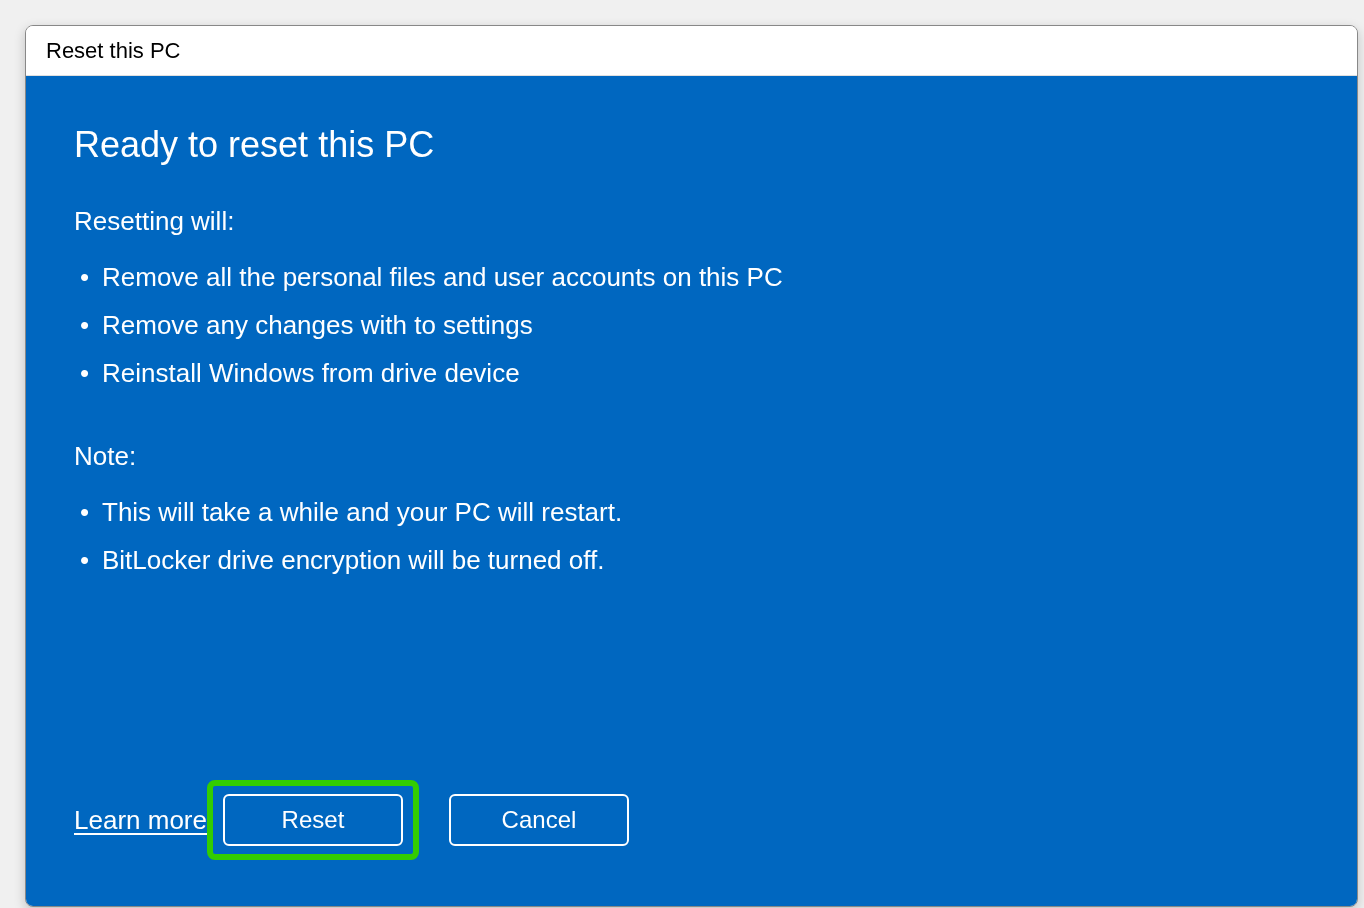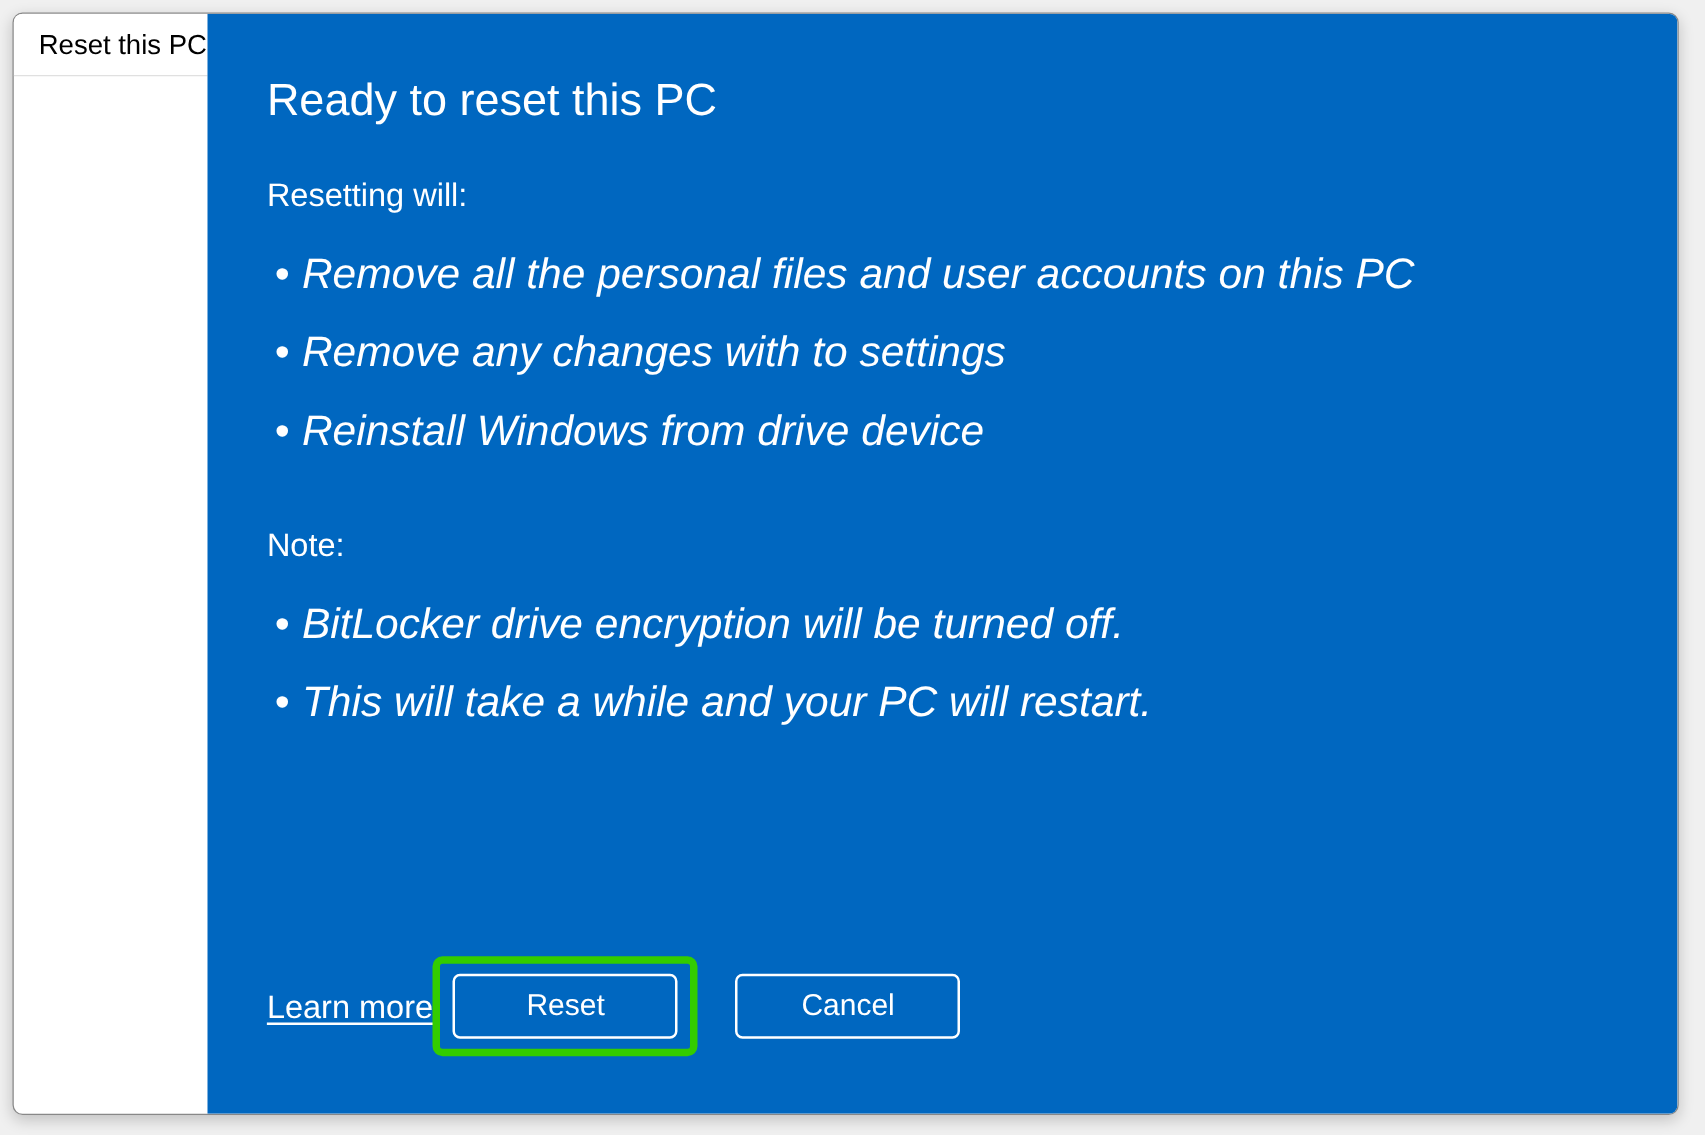--- a/index.html
+++ b/index.html
@@ -10,26 +10,26 @@
     body {
       font-family: "Segoe UI", -apple-system, BlinkMacSystemFont, sans-serif;
       background: #f0f0f0;
       width: 1364px;
       height: 908px;
       overflow: hidden;
     }
     .window {
       width: 1333px;
       height: 882px;
-      margin: 10px;
+      margin: 25px;
       background: #fff;
       border: 1px solid #888;
       border-radius: 8px;
       display: flex;
-      flex-direction: row;
+      flex-direction: column;
       overflow: hidden;
       box-shadow: 0 4px 12px rgba(0,0,0,0.2);
     }
     .titlebar {
       height: 50px;
       background: #fff;
       display: flex;
       align-items: center;
       padding-left: 20px;
       font-size: 22px;
@@ -55,26 +55,25 @@
     .section-label {
       font-size: 26px;
       font-weight: 400;
       margin-bottom: 16px;
     }
     .bullet-list {
       list-style: none;
       margin-bottom: 44px;
     }
     .bullet-list li {
-      font-size: 34px;
+      font-size: 26px;
       font-weight: 400;
       line-height: 1.85;
       padding-left: 28px;
       position: relative;
-      font-style: italic;
     }
     .bullet-list li::before {
       content: "•";
       position: absolute;
       left: 6px;
       top: 0;
     }
     .footer {
       position: absolute;
       left: 48px;
@@ -129,22 +128,22 @@
 
     <div class="section-label">Resetting will:</div>
     <ul class="bullet-list">
       <li>Remove all the personal files and user accounts on this PC</li>
       <li>Remove any changes with to settings</li>
       <li>Reinstall Windows from drive device</li>
     </ul>
 
     <div class="section-label">Note:</div>
     <ul class="bullet-list">
+      <li>This will take a while and your PC will restart.</li>
       <li>BitLocker drive encryption will be turned off.</li>
-      <li>This will take a while and your PC will restart.</li>
     </ul>
 
     <div class="footer">
       <a class="learn-more">Learn more</a>
       <div class="button-group">
         <span class="highlight-wrap">
           <button class="btn">Reset</button>
         </span>
         <button class="btn">Cancel</button>
       </div>

